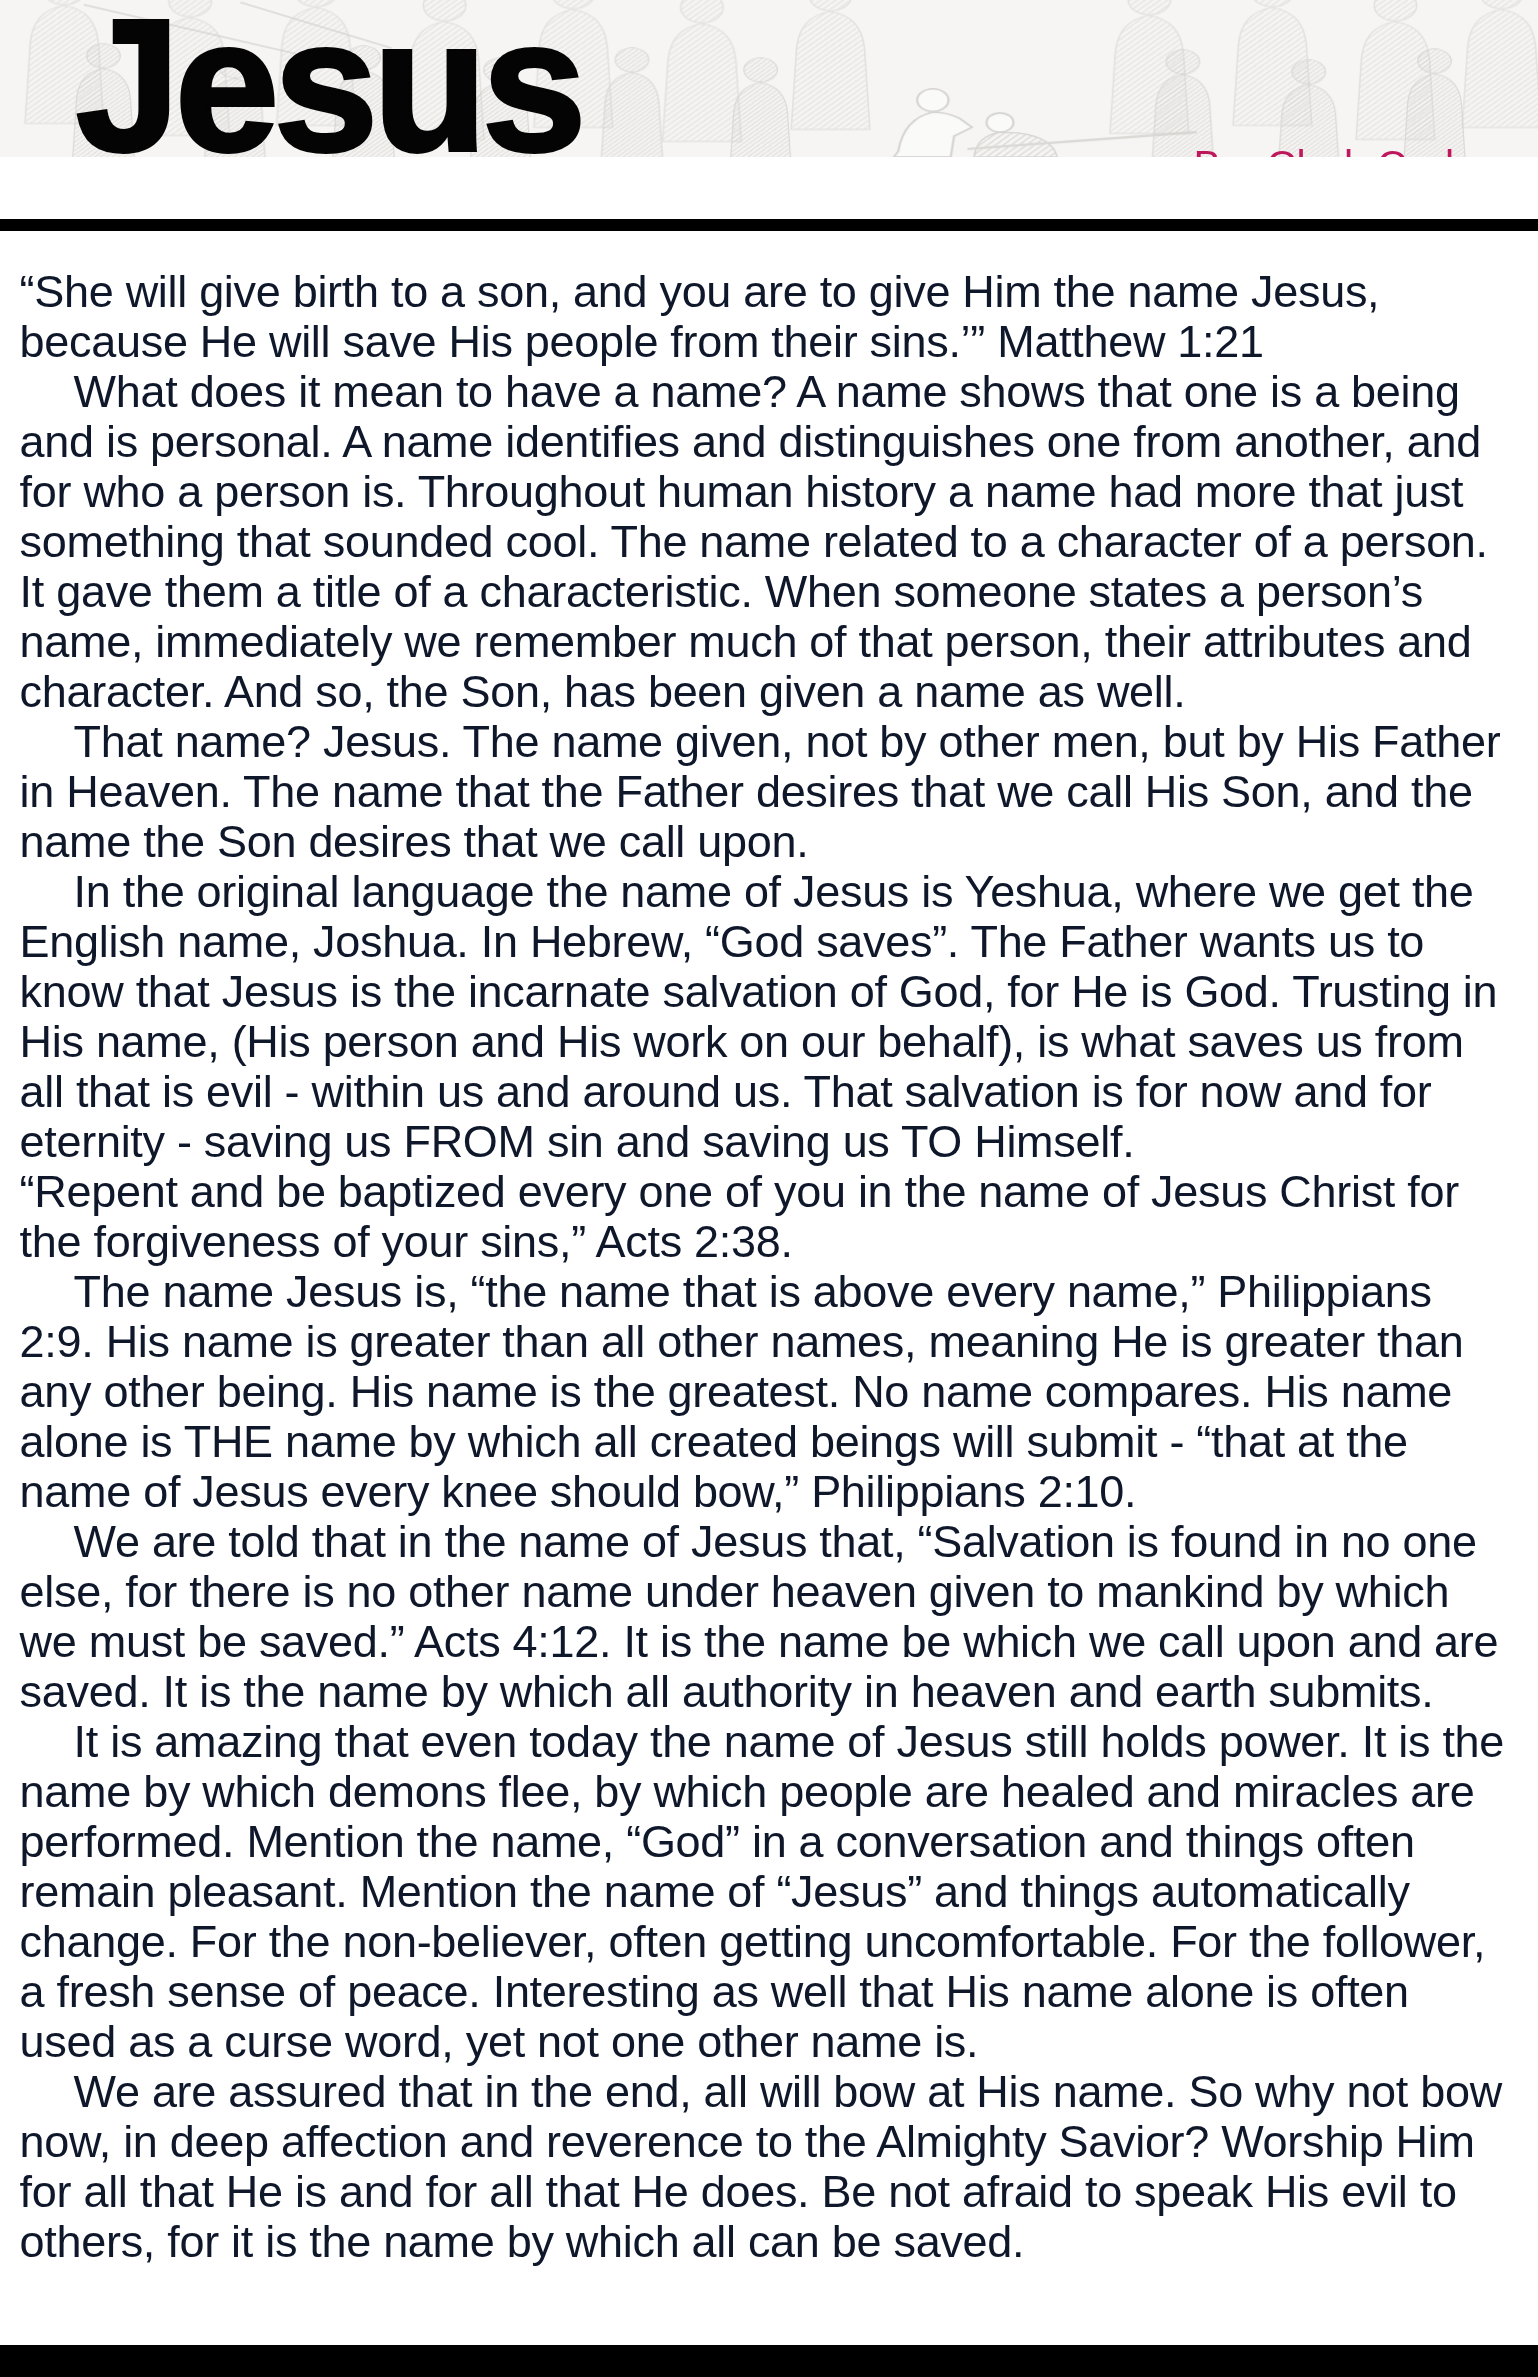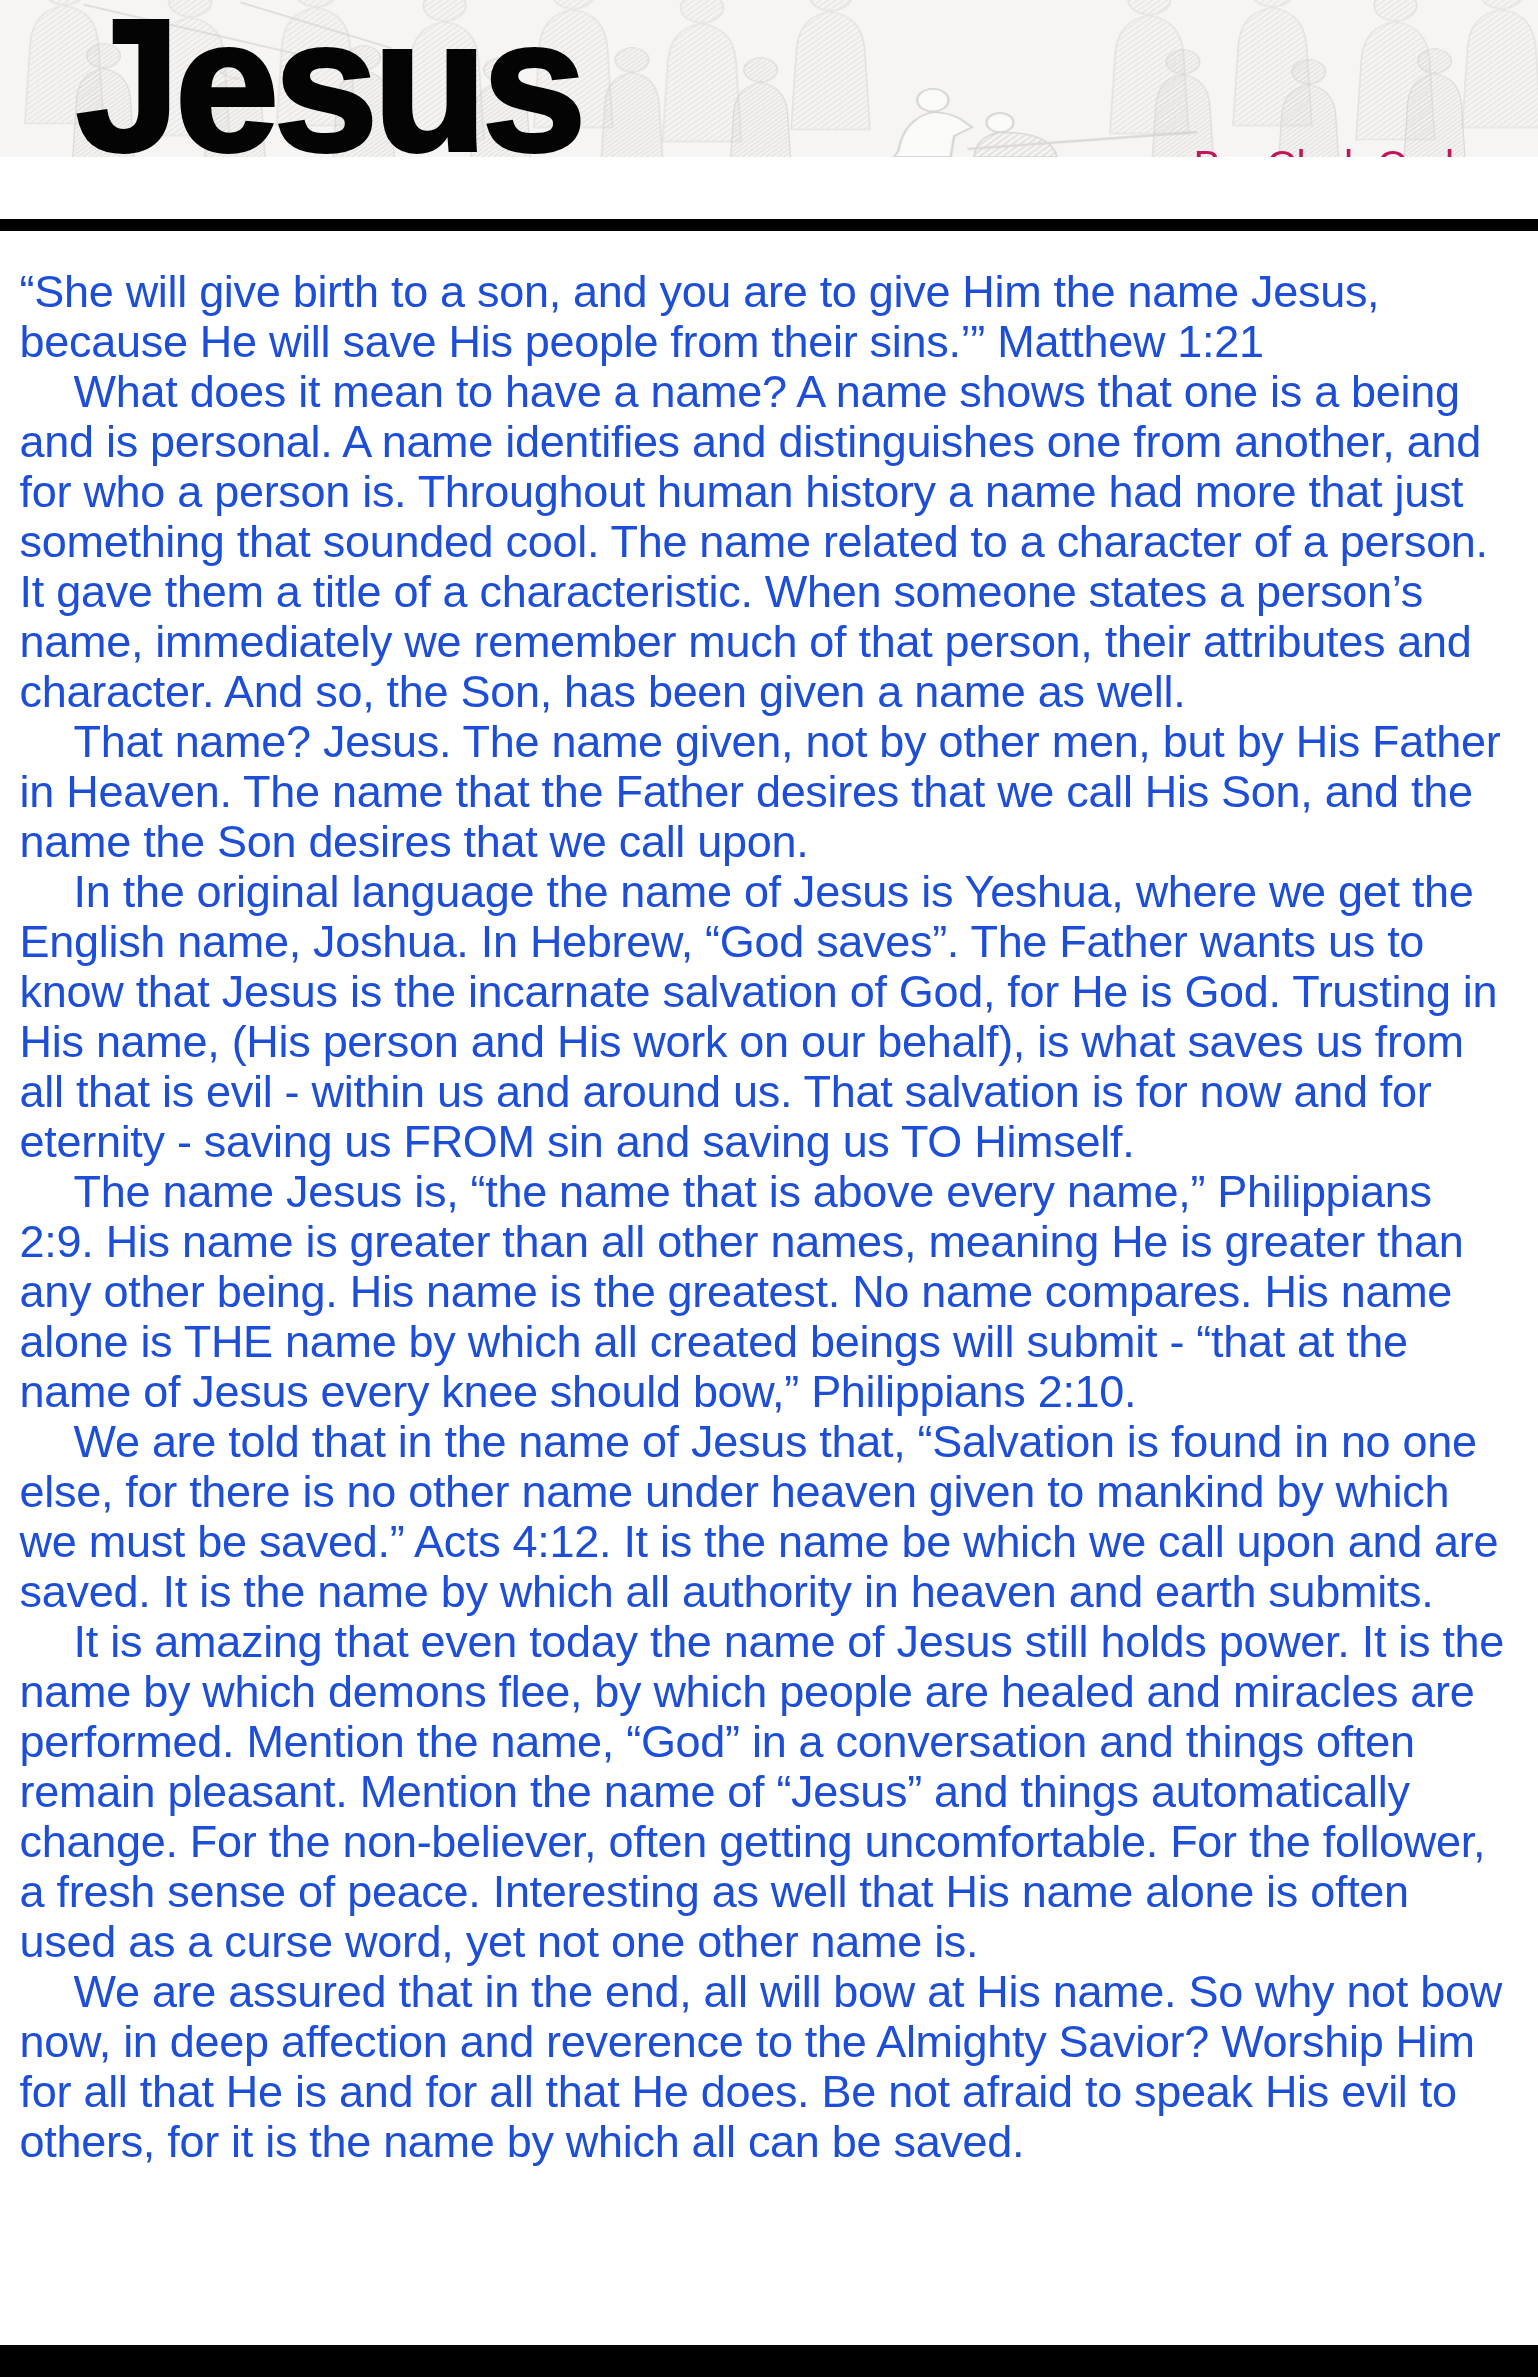--- a/index.html
+++ b/index.html
@@ -61,21 +61,21 @@
   
   #article {
     position: absolute;
     left: 19.6px;
     top: 231px;
     width: 1495px;
     padding-top: 36px;
     font-size: 45px;
     line-height: 50px;
     letter-spacing: -0.3px;
-    color: #1d4ed8;
+    color: #0f172a;
     text-align: left;
   }
   #article p.para {
     margin: 0;
     padding: 0;
   }
   #article p.para.indent { text-indent: 54px; }
   #article p.para.gap-before { }
 
   
@@ -150,20 +150,21 @@
     <div id="byline">By: Clark Crebar</div>
   </div>
 
   <div id="header-rule"></div>
 
   <div id="article">
       <p class="para">“She will give birth to a son, and you are to give Him the name Jesus, because He will save His people from their sins.’” Matthew 1:21</p>
       <p class="para indent gap-before">What does it mean to have a name? A name shows that one is a being and is personal. A name identifies and distinguishes one from another, and for who a person is. Throughout human history a name had more that just something that sounded cool. The name related to a character of a person. It gave them a title of a characteristic. When someone states a person’s name, immediately we remember much of that person, their attributes and character. And so, the Son, has been given a name as well.</p>
       <p class="para indent">That name? Jesus. The name given, not by other men, but by His Father in Heaven. The name that the Father desires that we call His Son, and the name the Son desires that we call upon.</p>
       <p class="para indent">In the original language the name of Jesus is Yeshua, where we get the English name, Joshua. In Hebrew, “God saves”. The Father wants us to know that Jesus is the incarnate salvation of God, for He is God. Trusting in His name, (His person and His work on our behalf), is what saves us from all that is evil - within us and around us. That salvation is for now and for eternity - saving us FROM sin and saving us TO Himself.</p>
+      <p class="para">“Repent and be baptized every one of you in the name of Jesus Christ for the forgiveness of your sins,” Acts 2:38.</p>
       <p class="para indent">The name Jesus is, “the name that is above every name,” Philippians 2:9. His name is greater than all other names, meaning He is greater than any other being. His name is the greatest. No name compares. His name alone is THE name by which all created beings will submit - “that at the name of Jesus every knee should bow,” Philippians 2:10.</p>
       <p class="para indent">We are told that in the name of Jesus that, “Salvation is found in no one else, for there is no other name under heaven given to mankind by which we must be saved.” Acts 4:12. It is the name be which we call upon and are saved. It is the name by which all authority in heaven and earth submits.</p>
       <p class="para indent">It is amazing that even today the name of Jesus still holds power. It is the name by which demons flee, by which people are healed and miracles are performed. Mention the name, “God” in a conversation and things often remain pleasant. Mention the name of “Jesus” and things automatically change. For the non-believer, often getting uncomfortable. For the follower, a fresh sense of peace. Interesting as well that His name alone is often used as a curse word, yet not one other name is.</p>
       <p class="para indent">We are assured that in the end, all will bow at His name. So why not bow now, in deep affection and reverence to the Almighty Savior? Worship Him for all that He is and for all that He does. Be not afraid to speak His evil to others, for it is the name by which all can be saved.</p>
     </div>
 
   <div id="footer-rule"></div>
 
 </div>
 

